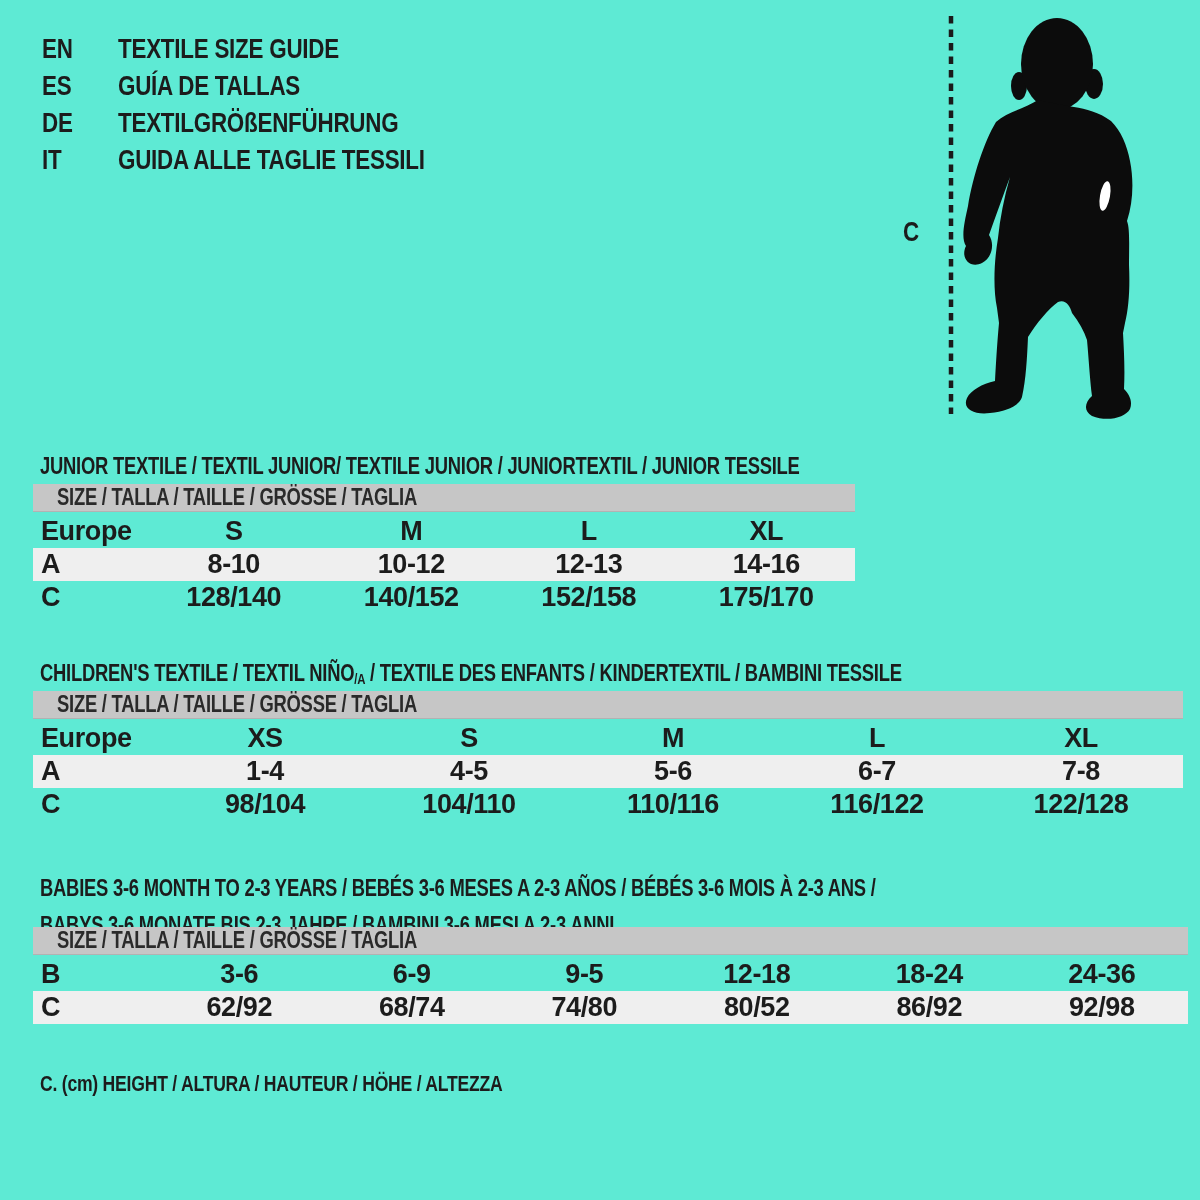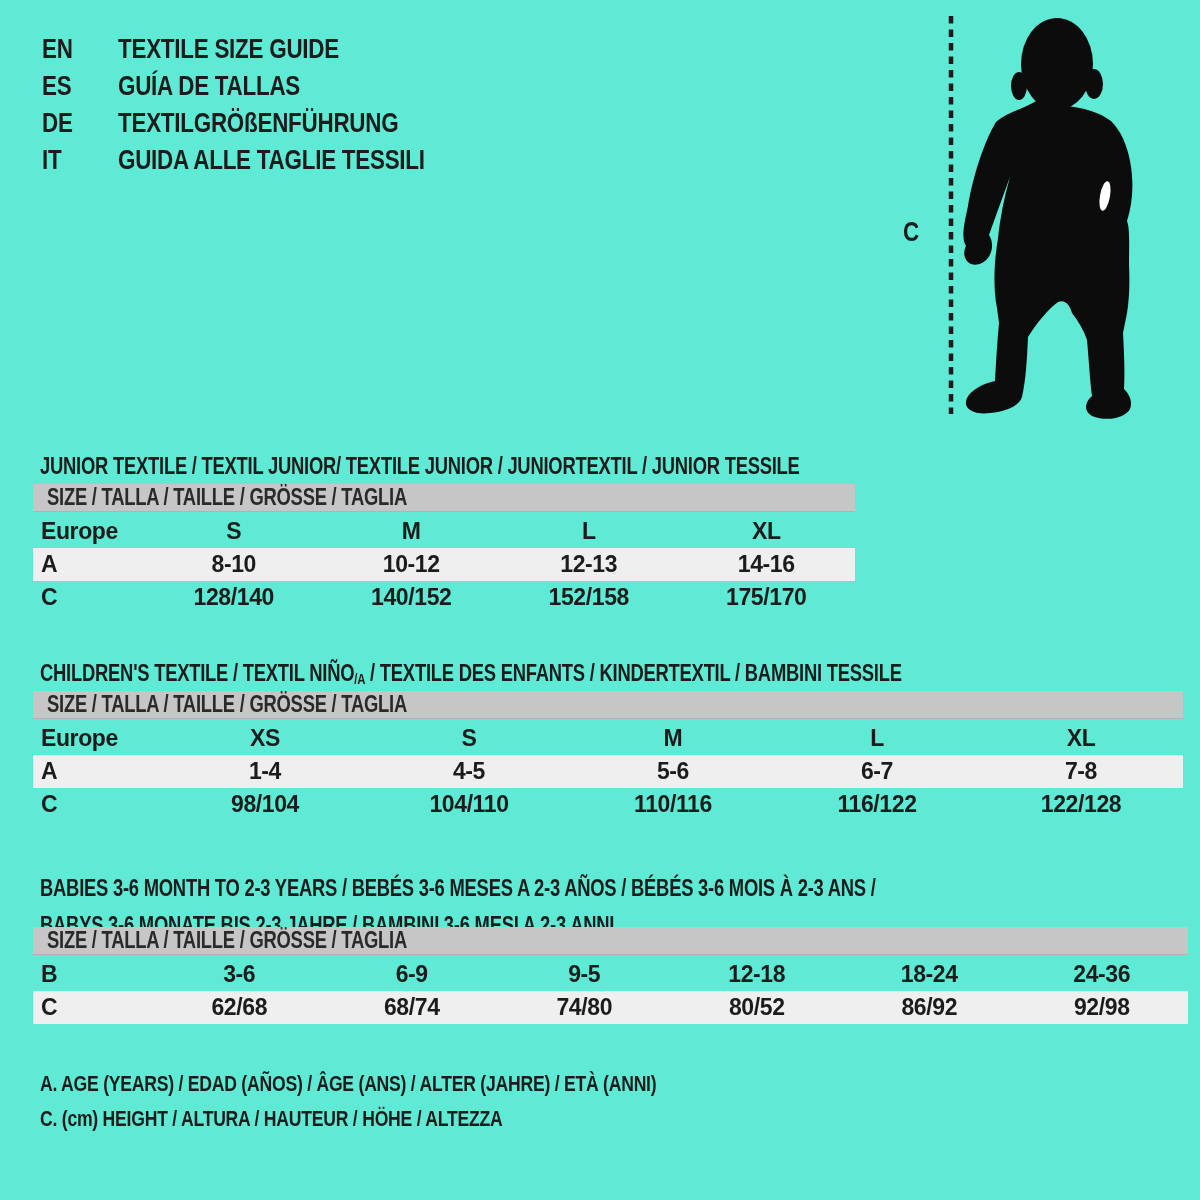--- a/index.html
+++ b/index.html
@@ -17,22 +17,22 @@
 
   
   .figure-svg{position:absolute;left:940px;top:0;width:260px;height:430px;}
   .c-label{position:absolute;left:903px;top:216px;font-size:28px;}
 
   
   .sec-title{position:absolute;left:40px;font-size:23px;line-height:28px;white-space:nowrap;}
   .sec-title .sub{font-size:.62em;vertical-align:-.18em;}
   .babies-title{line-height:37px;}
   .tbl{position:absolute;left:33px;}
-  .tbl-head{height:28px;background:#c6c6c6;border-bottom:1px solid #b2b2b2;display:flex;align-items:center;padding-left:14px;margin-bottom:3px;font-size:23px;color:#2a2a2a;box-sizing:border-box;}
-  .row{display:grid;align-items:center;height:33px;font-size:23px;letter-spacing:-.4px;}
+  .tbl-head{height:28px;background:#c6c6c6;border-bottom:1px solid #b2b2b2;display:flex;align-items:center;padding-left:24px;margin-bottom:3px;font-size:23px;color:#2a2a2a;box-sizing:border-box;}
+  .row{display:grid;align-items:center;height:33px;font-size:27px;letter-spacing:-.4px;}
   .row span{text-align:center;}
   .row .c0{text-align:left;padding-left:8px;}
   .row.alt{background:#efefef;}
   .g5{grid-template-columns:112px repeat(4,1fr);}
   .g6{grid-template-columns:130px repeat(5,1fr);}
   .g7{grid-template-columns:120px repeat(6,1fr);}
   .w1{width:822px;} .w2{width:1150px;} .w3{width:1155px;}
 
   
   .legend{position:absolute;left:40px;top:1066px;font-size:22px;line-height:35px;}
@@ -174,27 +174,26 @@
       <span class="c0">B</span>
       <span>3-6</span>
       <span>6-9</span>
       <span>9-5</span>
       <span>12-18</span>
       <span>18-24</span>
       <span>24-36</span>
     </div>
     <div class="row g7 alt">
       <span class="c0">C</span>
-      <span>62/68</span>
+      <span>62/92</span>
       <span>68/74</span>
       <span>74/80</span>
       <span>80/52</span>
       <span>86/92</span>
       <span>92/98</span>
     </div>
   </div>
 
   <div class="legend">
-    <div><span class="cond">A. AGE (YEARS) / EDAD (AÑOS) / ÂGE (ANS) / ALTER (JAHRE) / ETÀ (ANNI)</span></div>
     <div><span class="cond">C. (cm) HEIGHT / ALTURA / HAUTEUR / HÖHE / ALTEZZA</span></div>
   </div>
 
 </div>
 
 </body></html>

